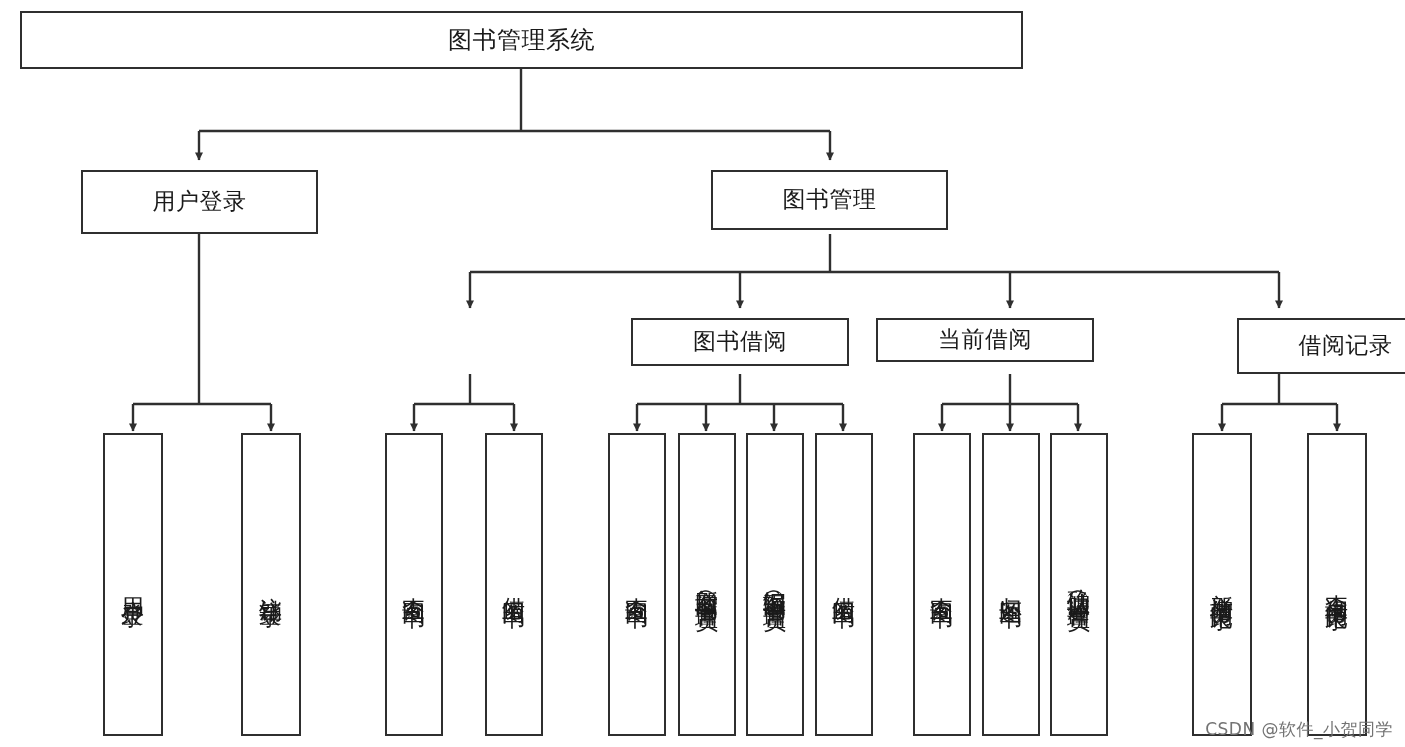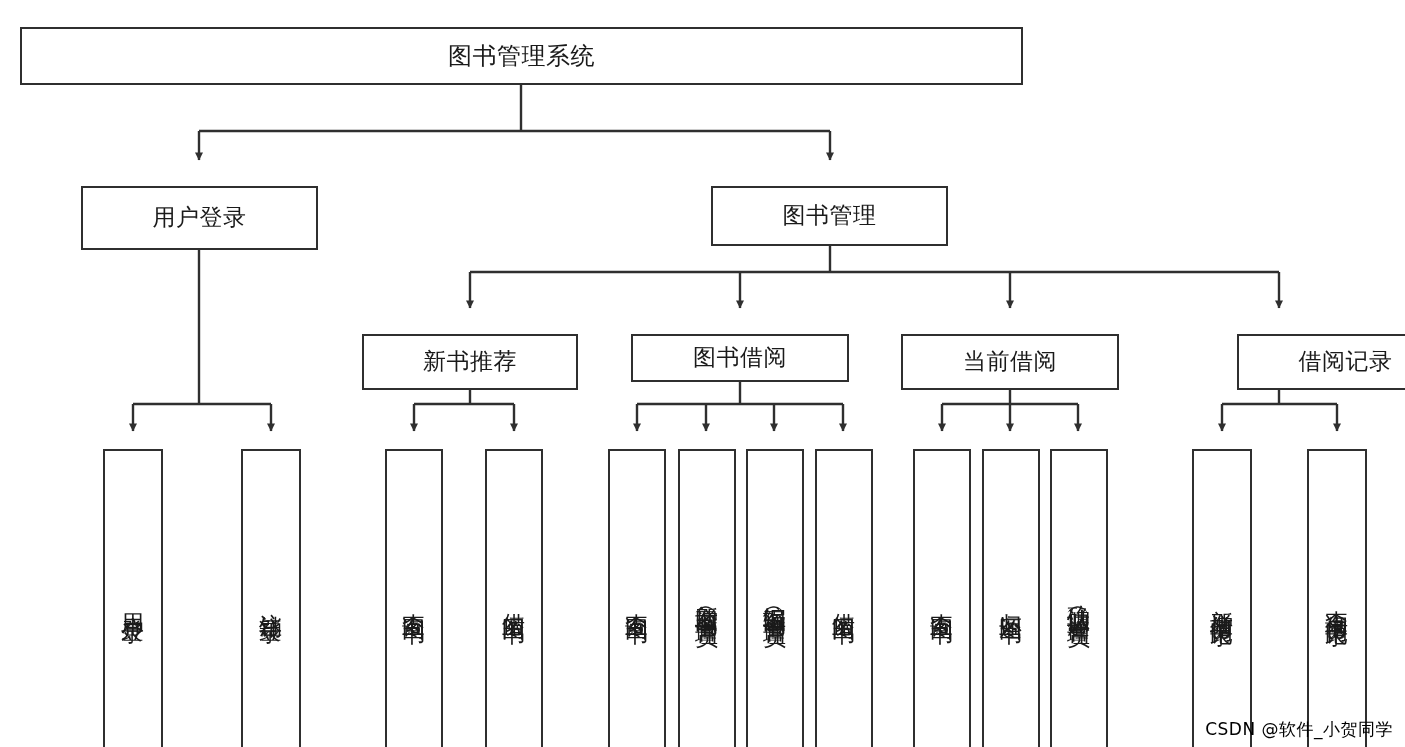--- a/index.html
+++ b/index.html
@@ -28,21 +28,20 @@
   }
   .node {
     position: absolute;
     box-sizing: border-box;
     background: #ffffff;
     border: 2.2px solid #2f2f2f;
     display: flex;
     align-items: center;
     justify-content: center;
     color: #1a1a1a;
-    margin-top: 16px;
   }
   .node-h {
     font-size: 23px;
     letter-spacing: 0.5px;
     line-height: 1.1;
   }
   .node-h.root {
     font-size: 24px;
   }
   .node-v {
@@ -59,21 +58,21 @@
   .node-v .vtext {
     writing-mode: vertical-rl;
     text-orientation: upright;
     display: block;
   }
   #watermark {
     position: absolute;
     right: 12px;
     bottom: 6px;
     font-size: 17px;
-    color: #000000;
+    color: #737373;
     letter-spacing: 0.5px;
     white-space: nowrap;
     font-family: "DejaVu Sans", "Liberation Sans", sans-serif;
   }
 </style>
 </head>
 <body>
 
 <div id="diagram-root">
 
@@ -133,29 +132,26 @@
   </div>
 
   <div class="node node-h" style="left:81px; top:170px; width:237px; height:64px;">
     <span>用户登录</span>
   </div>
 
   <div class="node node-h" style="left:711px; top:170px; width:237px; height:60px;">
     <span>图书管理</span>
   </div>
 
-  <div class="node node-h" style="left:362px; top:318px; width:216px; height:56px;">
-    <span>新书推荐</span>
-  </div>
 
   <div class="node node-h" style="left:631px; top:318px; width:218px; height:48px;">
     <span>图书借阅</span>
   </div>
 
-  <div class="node node-h" style="left:901px; top:318px; width:218px; height:56px;">
+  <div class="node node-h" style="left:876px; top:318px; width:218px; height:44px;">
     <span>当前借阅</span>
   </div>
 
   <div class="node node-h" style="left:1237px; top:318px; width:217px; height:56px;">
     <span>借阅记录</span>
   </div>
 
   <div class="node node-v" style="left:103px; top:433px; width:60px; height:303px;">
     <span class="vtext">用户登录</span>
   </div>

